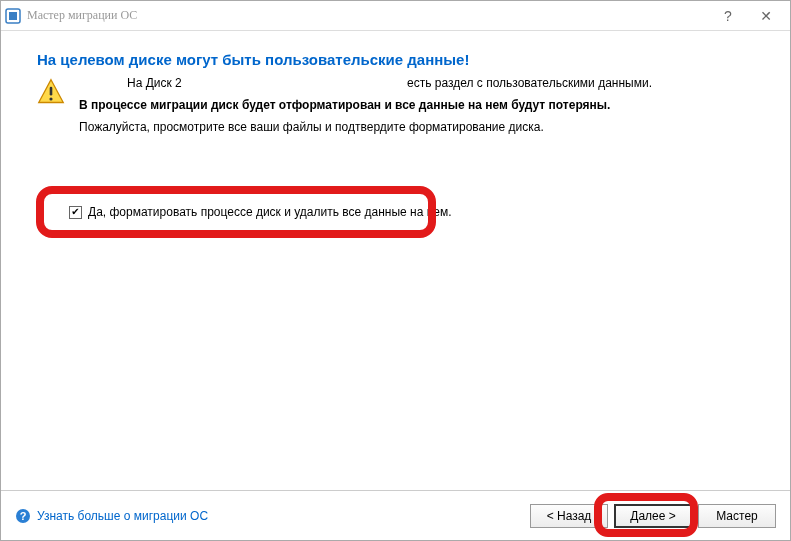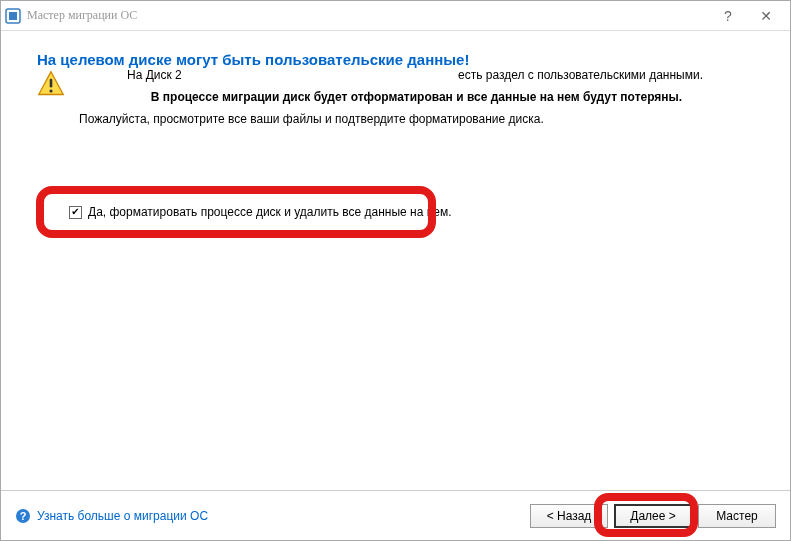--- a/index.html
+++ b/index.html
@@ -60,21 +60,21 @@
     }
     .content {
       flex: 1;
       padding: 20px 36px 10px 36px;
       position: relative;
     }
     .heading {
       color: #0066cc;
       font-size: 15px;
       font-weight: 600;
-      margin-bottom: 0;
+      margin-bottom: 8px;
     }
     .warning-row {
       display: flex;
       align-items: flex-start;
       gap: 14px;
       margin-bottom: 8px;
     }
     .warning-icon {
       width: 28px;
       height: 28px;
@@ -87,26 +87,24 @@
     .line1 {
       display: flex;
       margin-bottom: 8px;
       margin-left: 48px;
     }
     .line1-left {
       width: 280px;
     }
     .line1-right {
       flex: 1;
-      text-align: center;
     }
     .bold-line {
       font-weight: 700;
       margin-bottom: 8px;
-      text-align: center;
     }
     .plain-line {
       margin-bottom: 10px;
     }
     .checkbox-highlight {
       position: absolute;
       left: 35px;
       top: 155px;
       width: 400px;
       height: 52px;

